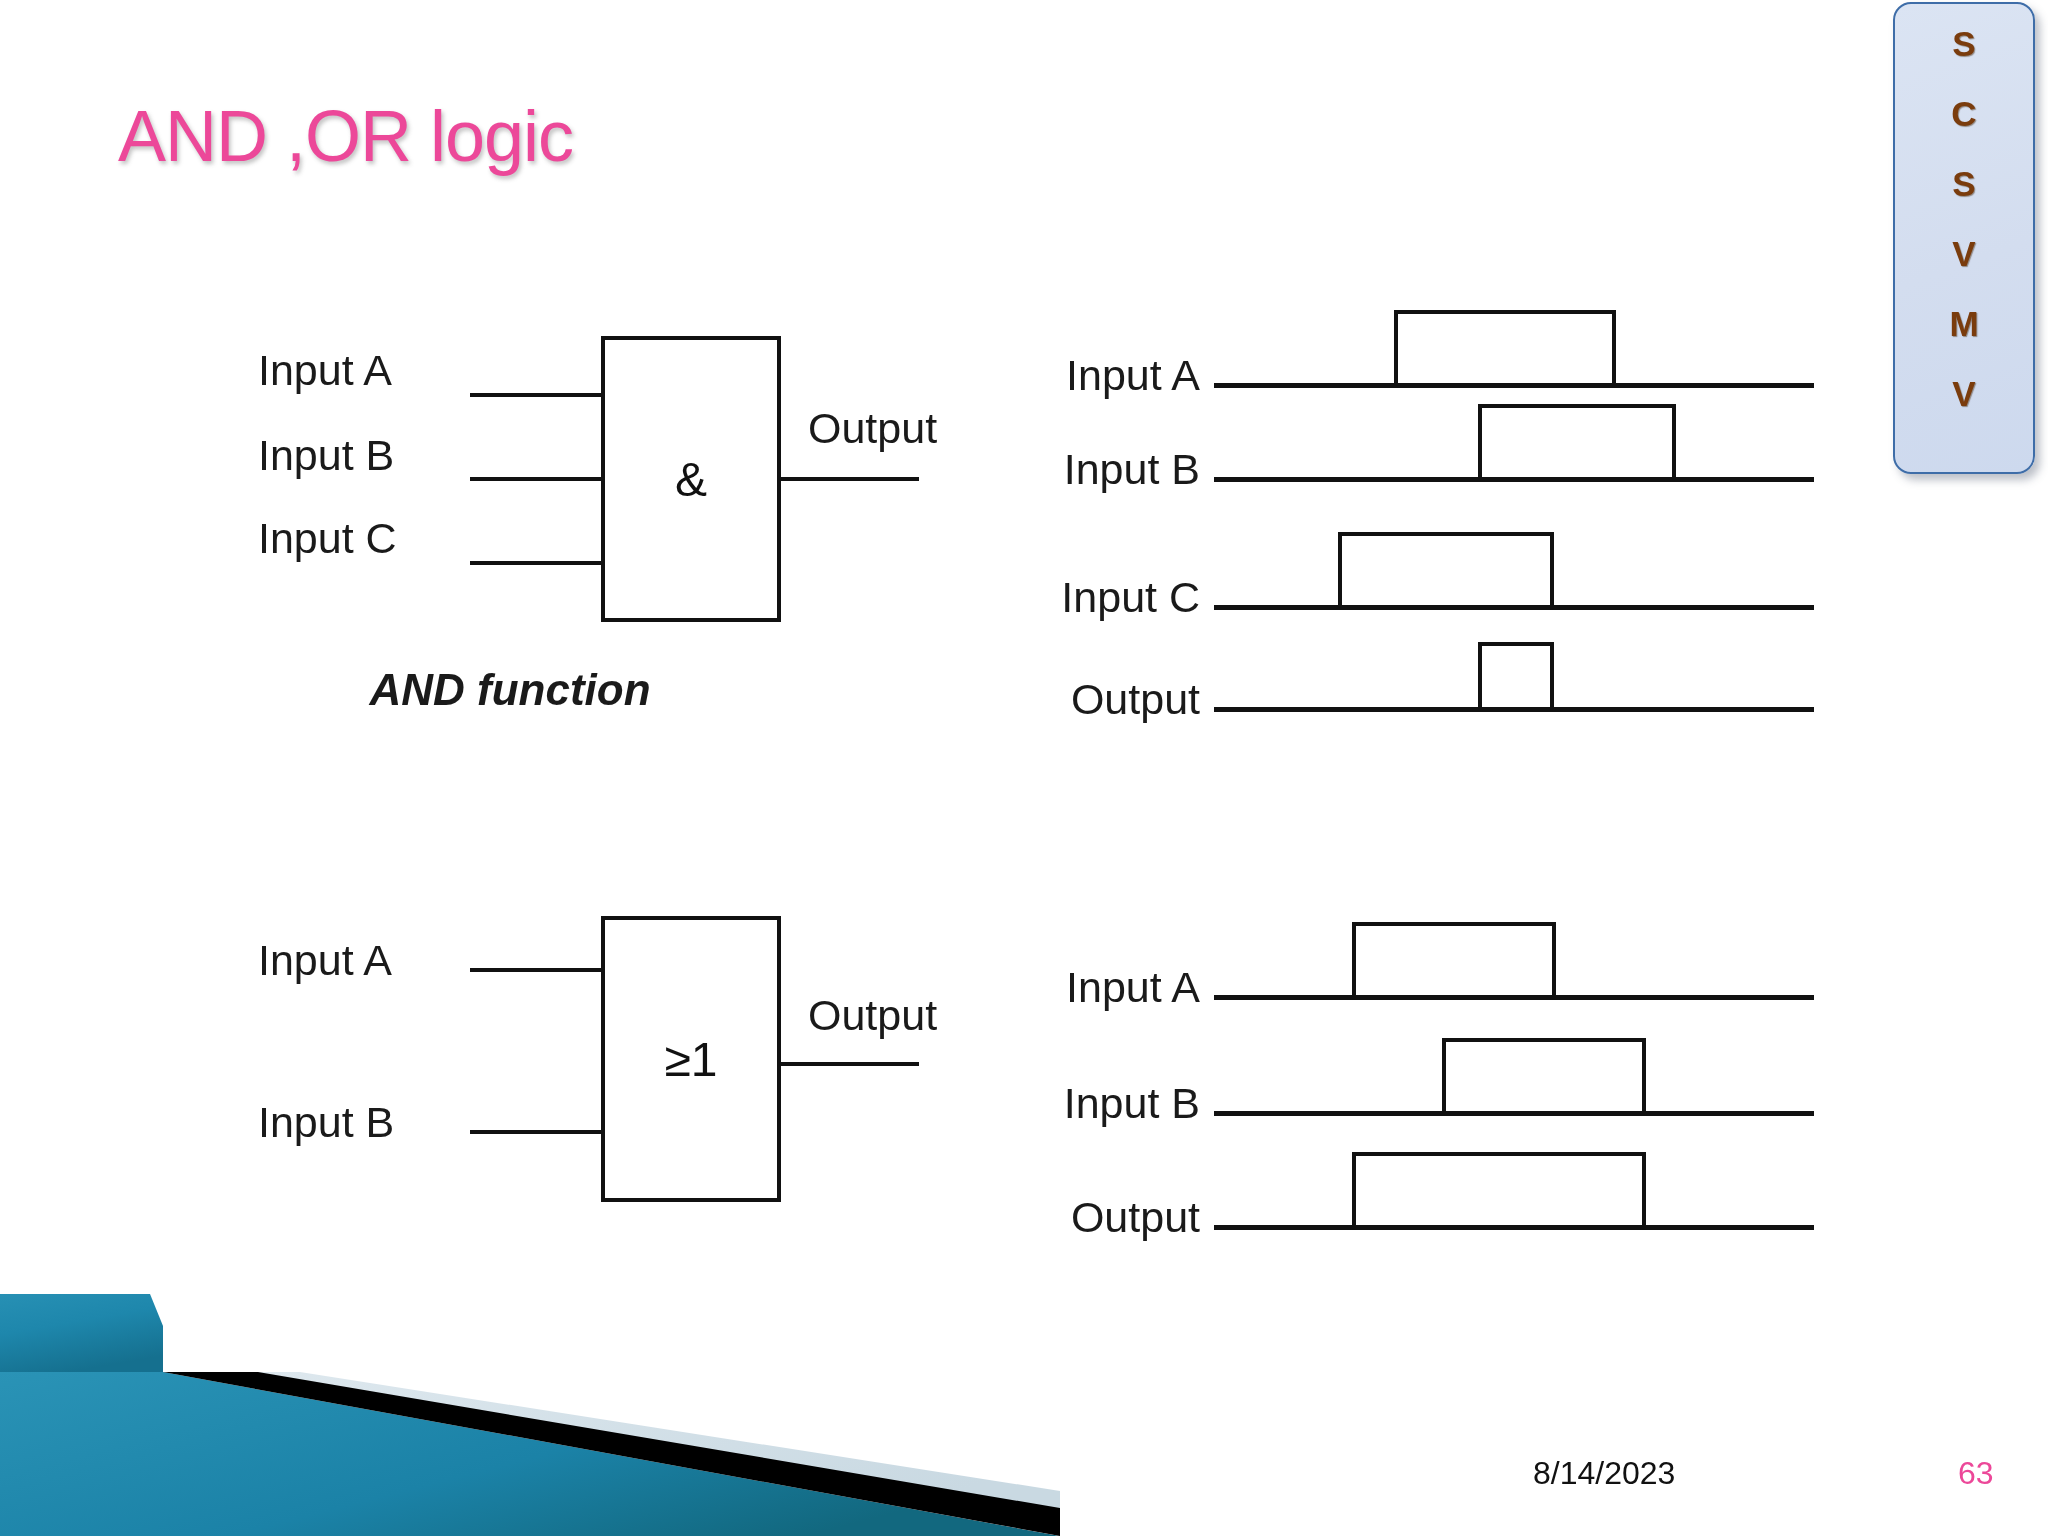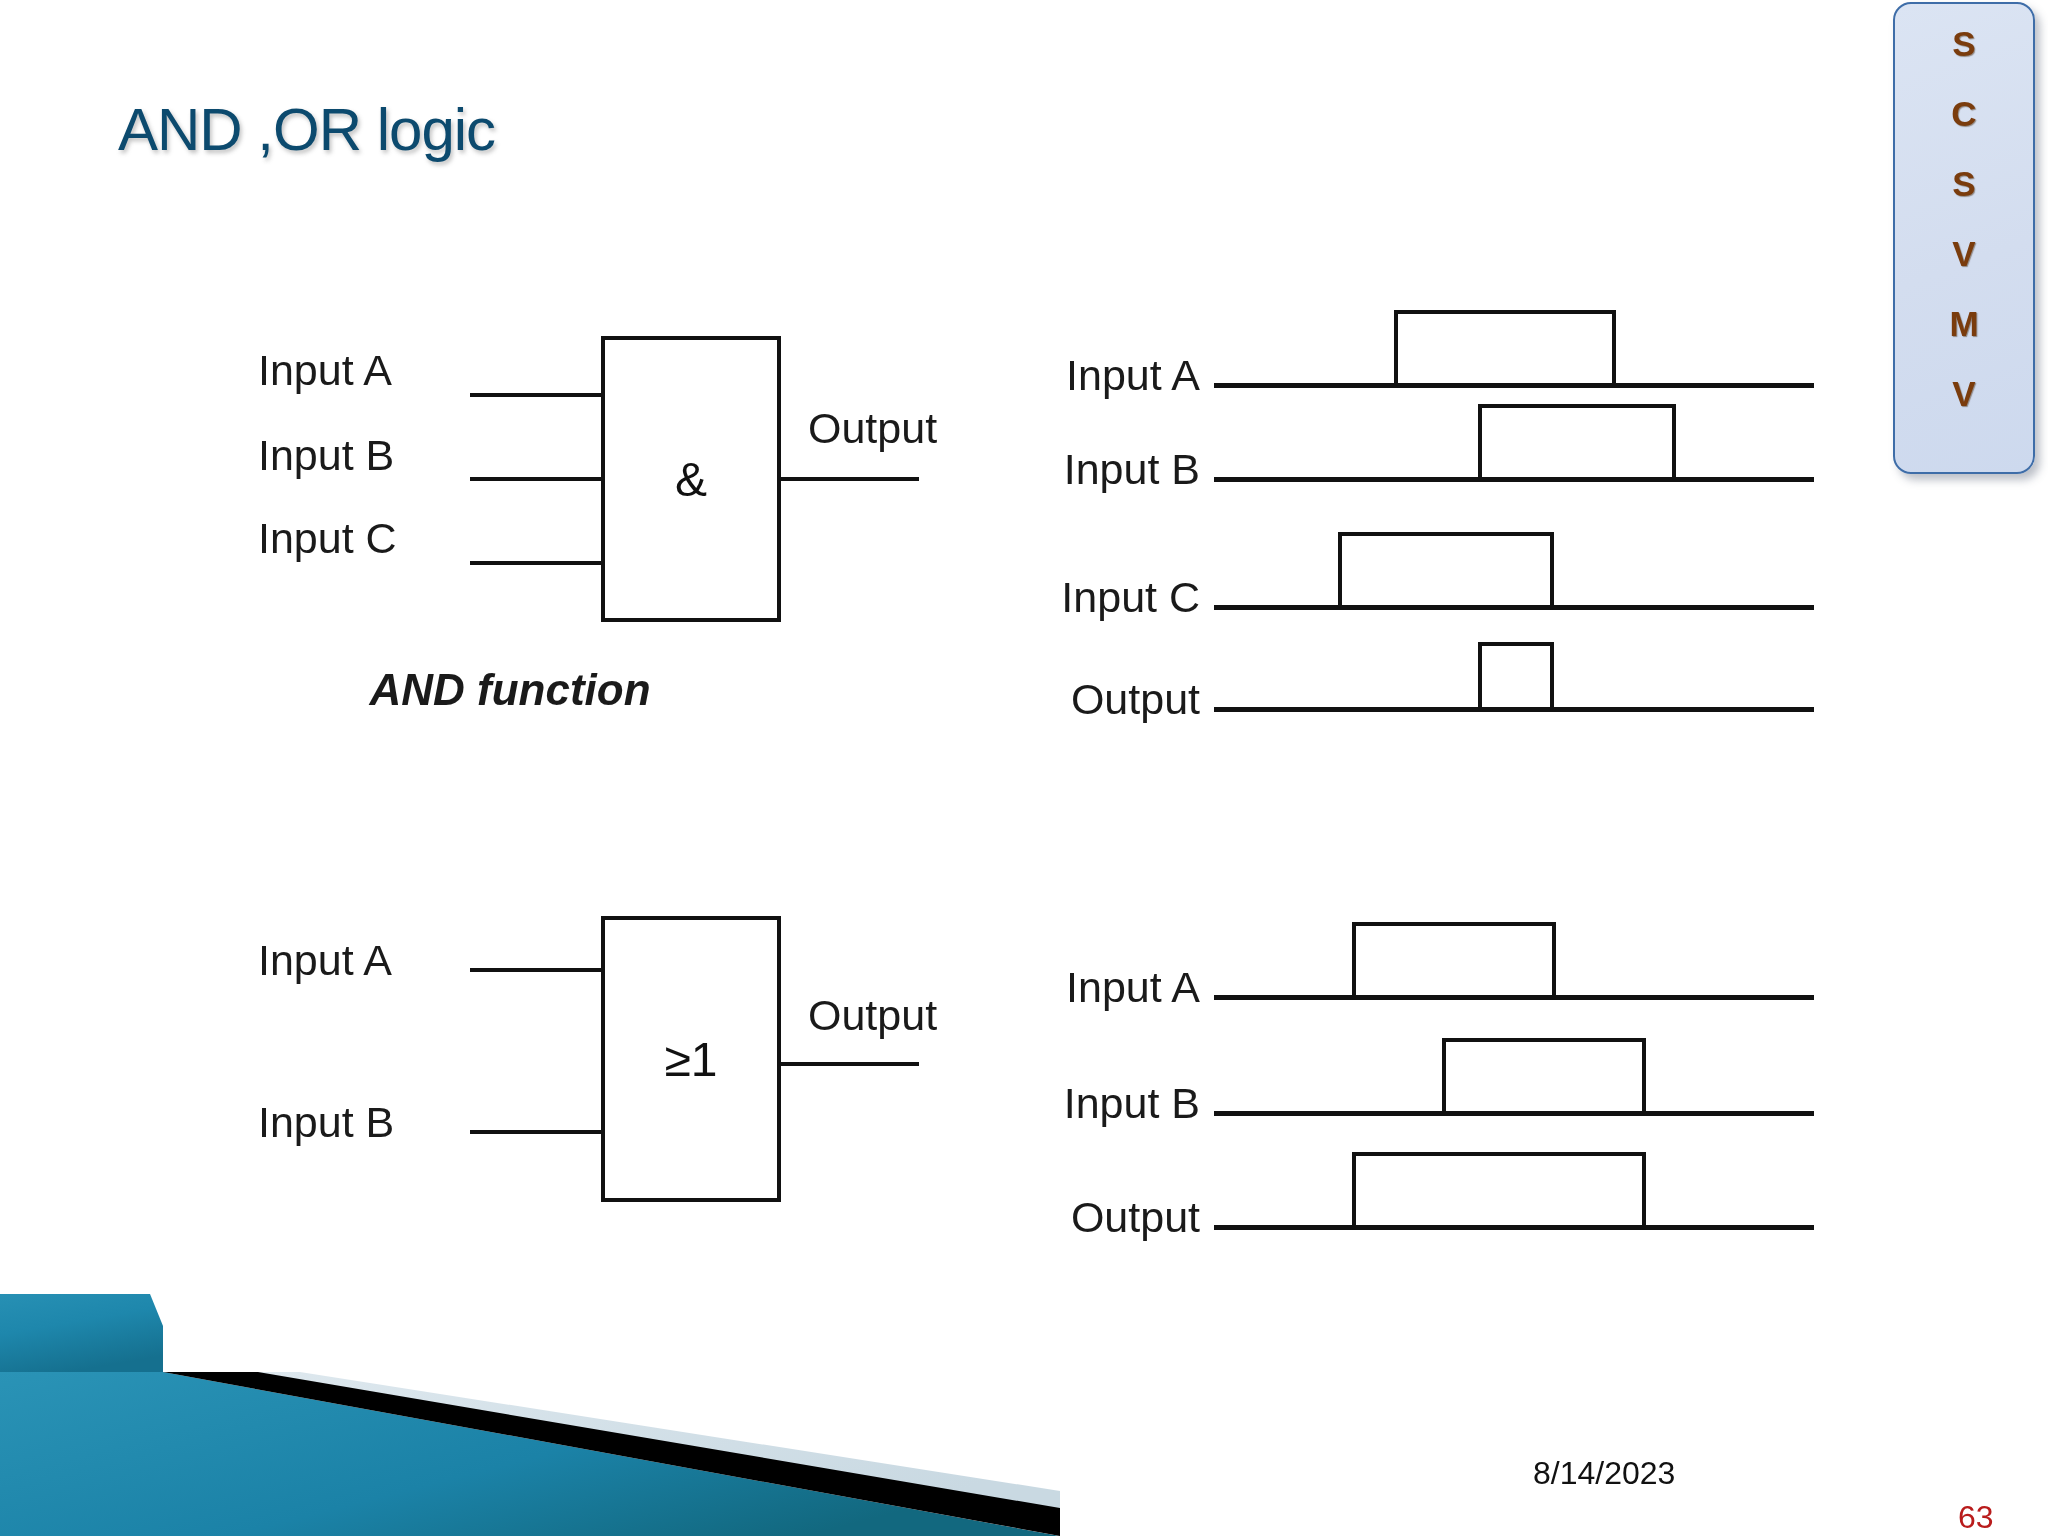--- a/index.html
+++ b/index.html
@@ -9,23 +9,23 @@
     font-family:"Liberation Sans", sans-serif;
     position:relative;
     overflow:hidden;
   }
   .slide{position:absolute;inset:0;background:#fff;}
 
   
   .title{
     position:absolute;
     left:118px; top:95px;
-    font-size:60px;
+    font-size:72px;
     font-weight:400;
-    color:#0c4a6e;
+    color:#ec4899;
     letter-spacing:-1px;
     text-shadow:2px 3px 4px rgba(120,120,120,.45);
     white-space:nowrap;
   }
 
   
   .badge{
     position:absolute;
     left:1893px; top:2px;
     width:142px; height:472px;
@@ -117,22 +117,21 @@
   .footer-date{
     position:absolute;
     left:1533px; top:1455px;
     font-size:32px;
     color:#111;
   }
   .footer-page{
     position:absolute;
     left:1958px; top:1455px;
     font-size:32px;
-    color:#b91c1c;
-    margin-top:44px;
+    color:#ec4899;
   }
 
   
   .deco{
     position:absolute;
     left:0; bottom:0;
     width:1060px; height:250px;
     overflow:hidden;
     pointer-events:none;
   }

